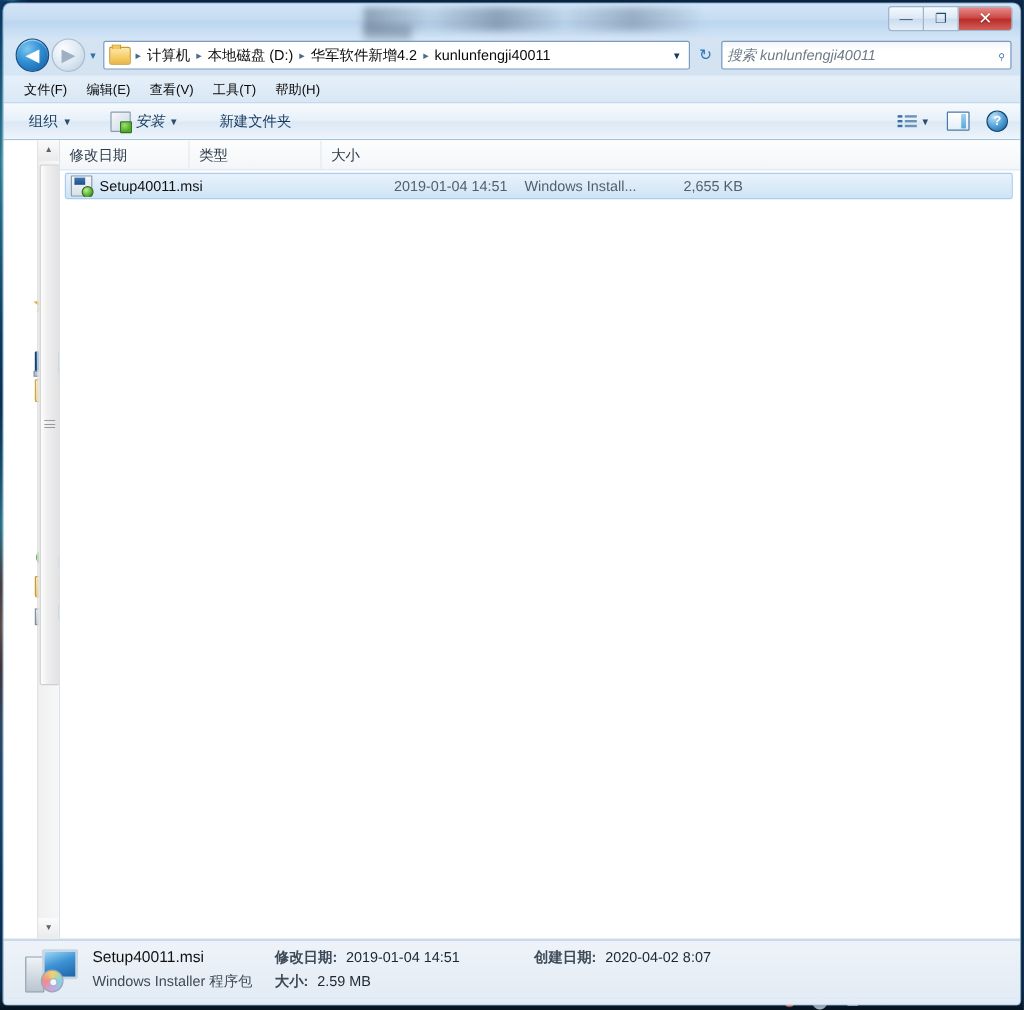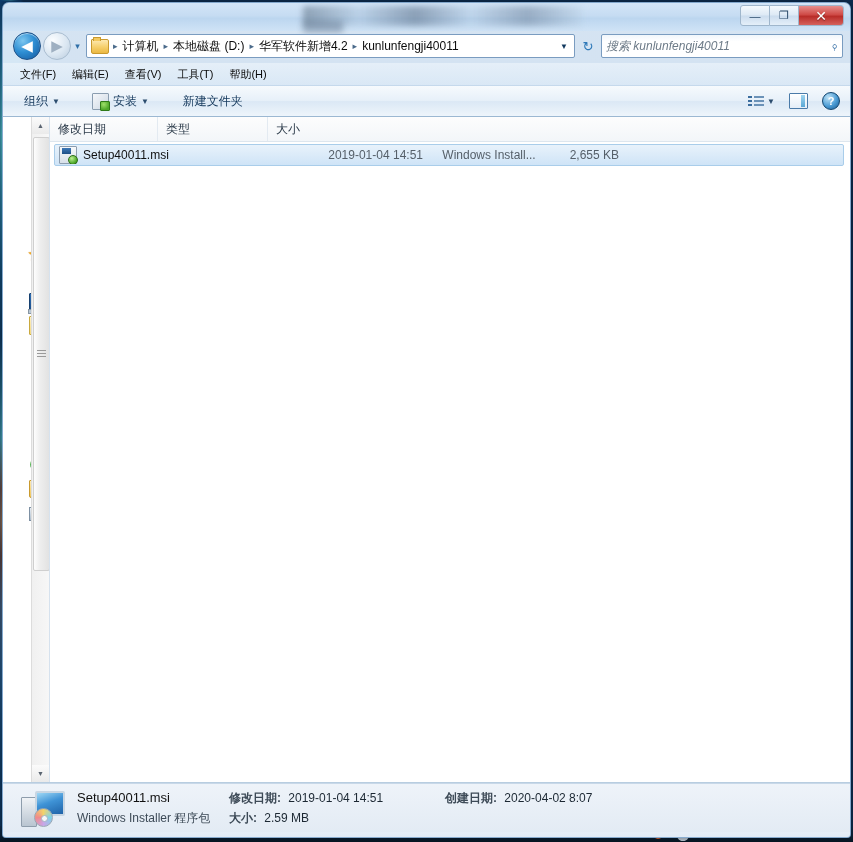--- a/index.html
+++ b/index.html
@@ -500,21 +500,21 @@
   .cell {
     font-size: 12px;
     color: #1a1a1a;
     padding-left: 8px;
     box-sizing: border-box;
     white-space: nowrap;
     overflow: hidden;
   }
   .cell-name { width: 266px; display: flex; align-items: center; gap: 6px; color: #111; padding-left: 4px;}
   .cell-date { width: 108px; color: #555f69; text-align: right; padding-right: 6px; padding-left: 0;}
-  .cell-type { width: 112px; color: #555f69; text-align: center; }
+  .cell-type { width: 112px; color: #555f69; }
   .cell-size { width: 86px; color: #555f69; text-align: right; padding-right: 8px; padding-left: 0;}
 
   .msi-icon {
     width: 16px; height: 16px;
     position: relative; flex: none;
     background: linear-gradient(180deg, #f7f9fb 0%, #d7e0e9 100%);
     border: 1px solid #8d9dae;
     border-radius: 1px;
   }
   .msi-icon::before {
@@ -652,21 +652,21 @@
     <div class="menu-item">查看(V)</div>
     <div class="menu-item">工具(T)</div>
     <div class="menu-item">帮助(H)</div>
   </div>
 
   <div id="cmdbar">
     <div class="cmd-item">
       <span>组织</span>
       <span class="caret">▼</span>
     </div>
-    <div class="cmd-item" style="margin-left:14px;">
+    <div class="cmd-item" style="margin-left:14px;font-style:italic;">
       <span class="install-ico"></span>
       <span>安装</span>
       <span class="caret">▼</span>
     </div>
     <div class="cmd-item" style="margin-left:16px;text-align:right;">
       <span>新建文件夹</span>
     </div>
 
     <div id="cmd-right">
       <span class="view-ico">

